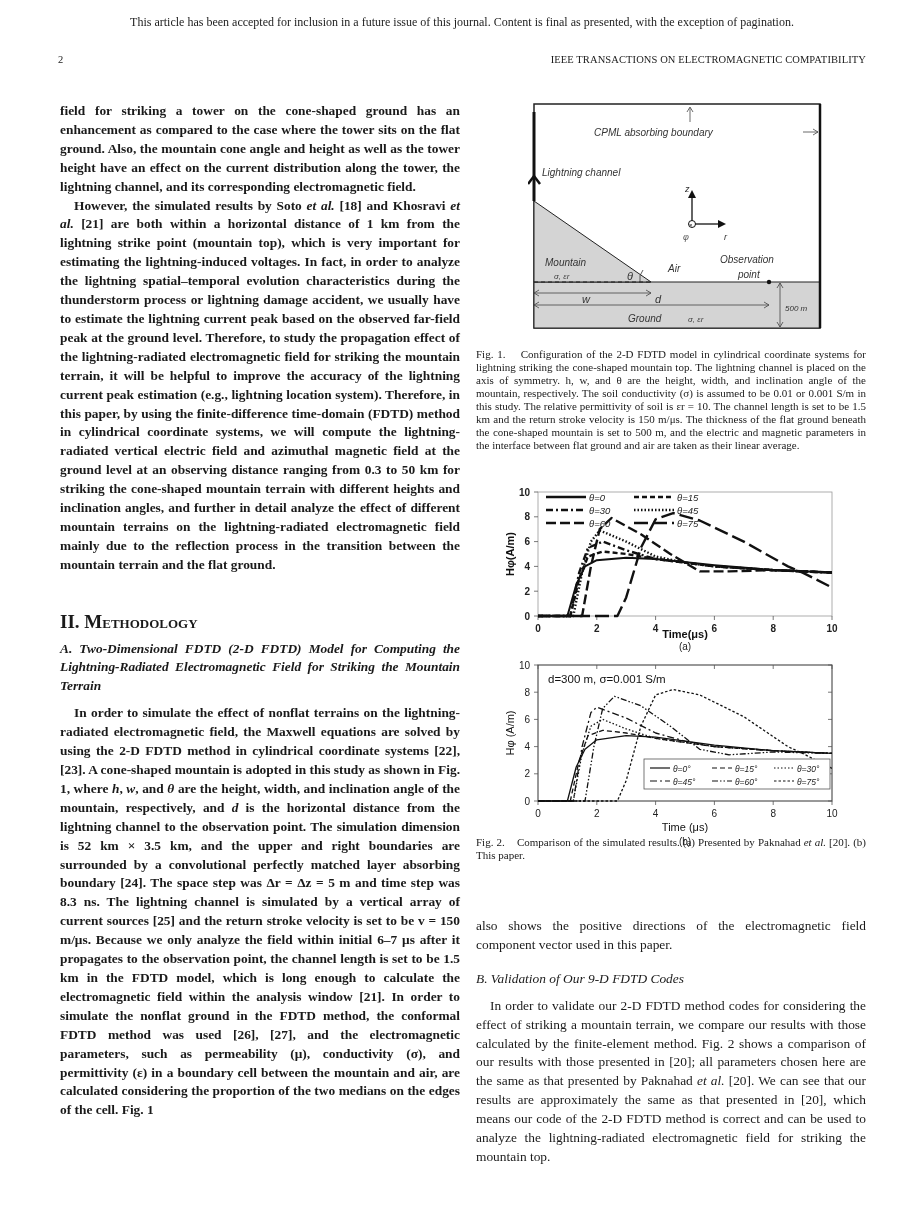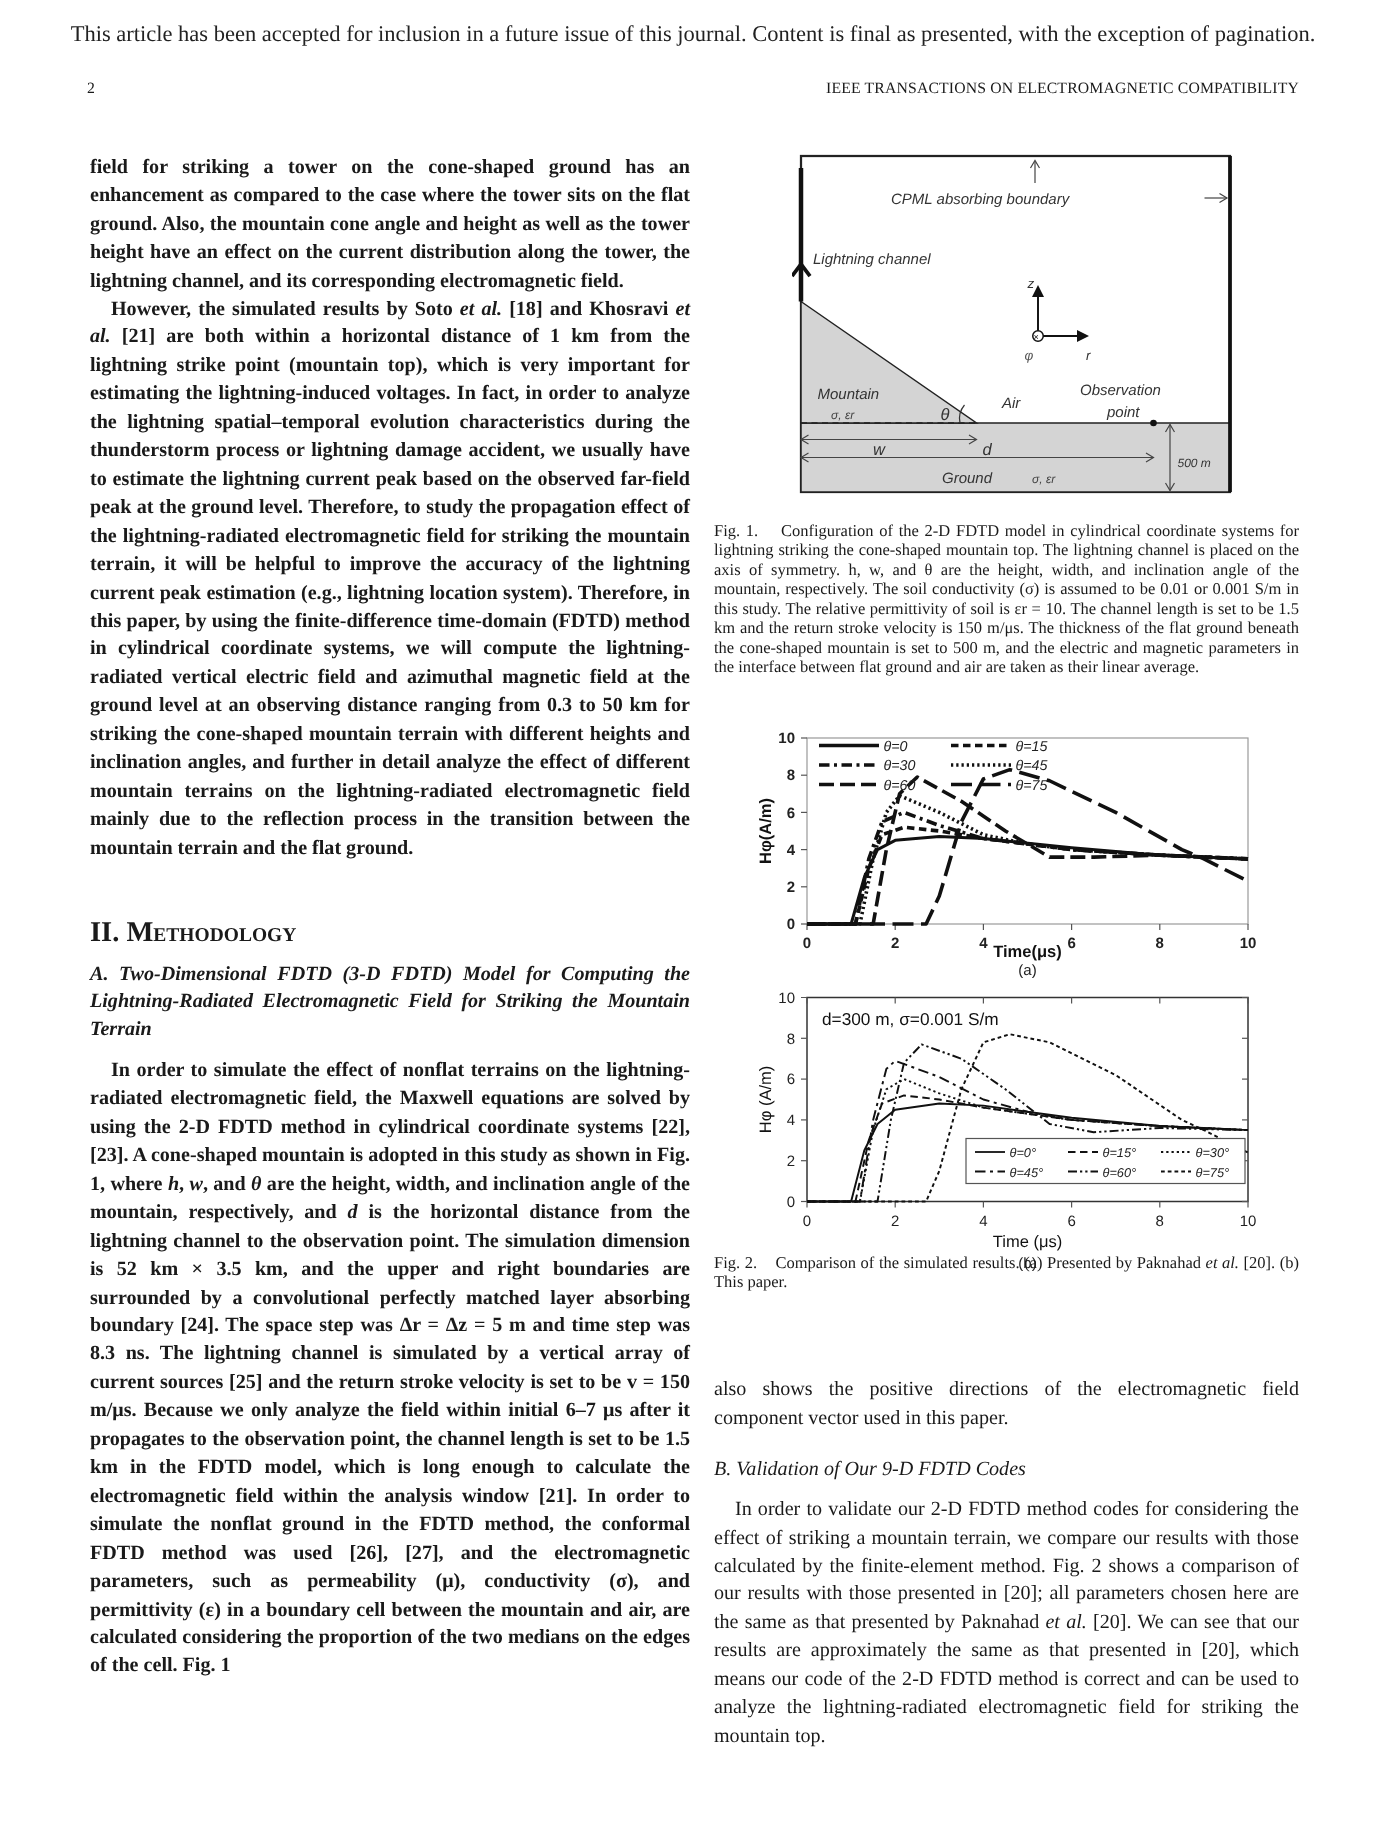--- a/index.html
+++ b/index.html
@@ -1,19 +1,19 @@
 <!DOCTYPE html>
 <html><head>
 <meta charset="utf-8">
 <style>
   html, body { margin: 0; padding: 0; background: #ffffff; }
   body { width: 924px; height: 1232px; position: relative; overflow: hidden;
          font-family: "Liberation Serif", "DejaVu Serif", serif; color: #1a1a1a; }
   .notice { position: absolute; top: 15px; left: 0; width: 924px; text-align: center;
-            font-size: 15px; color: #222; }
+            font-size: 12px; color: #222; }
   .runhead { position: absolute; top: 54px; left: 58px; width: 808px; font-size: 10.5px; }
   .runhead .pg { position: absolute; left: 0; top: 0; }
   .runhead .jt { position: absolute; right: 0; top: 0; letter-spacing: 0.1px; text-align: right; }
   .col { position: absolute; width: 400px; font-size: 13.4px; line-height: 18.9px; }
   .col p { margin: 0; text-align: justify; }
   .col p.ind { text-indent: 14px; }
   .colL { left: 60px; top: 102px; font-weight: bold; }
   .sec { text-align: center; font-size: 19px; margin: 0; }
   .sec .sc { font-variant: small-caps; }
   .subsec { font-style: italic; margin: 0; font-size: 13.4px; line-height: 18.9px; }
@@ -34,21 +34,21 @@
   <span class="pg">2</span>
   <span class="jt">IEEE TRANSACTIONS ON ELECTROMAGNETIC COMPATIBILITY</span>
 </div>
 
 <div class="col colL">
   <p>field for striking a tower on the cone-shaped ground has an enhancement as compared to the case where the tower sits on the flat ground. Also, the mountain cone angle and height as well as the tower height have an effect on the current distribution along the tower, the lightning channel, and its corresponding electromagnetic field.</p>
   <p class="ind"><span>However, the simulated results by Soto </span><i>et al.</i><span> [18] and Khosravi </span><i>et al.</i><span> [21] are both within a horizontal distance of 1 km from the lightning strike point (mountain top), which is very important for estimating the lightning-induced voltages. In fact, in order to analyze the lightning spatial–temporal evolution characteristics during the thunderstorm process or lightning damage accident, we usually have to estimate the lightning current peak based on the observed far-field peak at the ground level. Therefore, to study the propagation effect of the lightning-radiated electromagnetic field for striking the mountain terrain, it will be helpful to improve the accuracy of the lightning current peak estimation (e.g., lightning location system). Therefore, in this paper, by using the finite-difference time-domain (FDTD) method in cylindrical coordinate systems, we will compute the lightning-radiated vertical electric field and azimuthal magnetic field at the ground level at an observing distance ranging from 0.3 to 50 km for striking the cone-shaped mountain terrain with different heights and inclination angles, and further in detail analyze the effect of different mountain terrains on the lightning-radiated electromagnetic field mainly due to the reflection process in the transition between the mountain terrain and the flat ground.</span></p>
   <div style="height:38px"></div>
   <p class="sec"><span>II.</span> <span class="sc">Methodology</span></p>
   <div style="height:8px"></div>
-  <p class="subsec">A.  Two-Dimensional FDTD (3-D FDTD) Model for Computing the Lightning-Radiated Electromagnetic Field for Striking the Mountain Terrain</p>
+  <p class="subsec">A.  Two-Dimensional FDTD (2-D FDTD) Model for Computing the Lightning-Radiated Electromagnetic Field for Striking the Mountain Terrain</p>
   <div style="height:8px"></div>
   <p class="ind"><span>In order to simulate the effect of nonflat terrains on the lightning-radiated electromagnetic field, the Maxwell equations are solved by using the 2-D FDTD method in cylindrical coordinate systems [22], [23]. A cone-shaped mountain is adopted in this study as shown in Fig. 1, where </span><i>h</i><span>, </span><i>w</i><span>, and </span><i>θ</i><span> are the height, width, and inclination angle of the mountain, respectively, and </span><i>d</i><span> is the horizontal distance from the lightning channel to the observation point. The simulation dimension is 52 km × 3.5 km, and the upper and right boundaries are surrounded by a convolutional perfectly matched layer absorbing boundary [24]. The space step was Δr = Δz = 5 m and time step was 8.3 ns. The lightning channel is simulated by a vertical array of current sources [25] and the return stroke velocity is set to be v = 150 m/μs. Because we only analyze the field within initial 6–7 μs after it propagates to the observation point, the channel length is set to be 1.5 km in the FDTD model, which is long enough to calculate the electromagnetic field within the analysis window [21]. In order to simulate the nonflat ground in the FDTD method, the conformal FDTD method was used [26], [27], and the electromagnetic parameters, such as permeability (μ), conductivity (σ), and permittivity (ε) in a boundary cell between the mountain and air, are calculated considering the proportion of the two medians on the edges of the cell. Fig. 1</span></p>
 </div>
 
 <svg class="fig1" viewBox="0 0 340 232" width="340" height="232">
 
   <rect x="6" y="4" width="286" height="224" fill="#fff" stroke="#222" stroke-width="1.5"></rect>
 
   <rect x="6" y="182" width="286" height="46" fill="#d4d4d4" stroke="#222" stroke-width="1"></rect>
 

